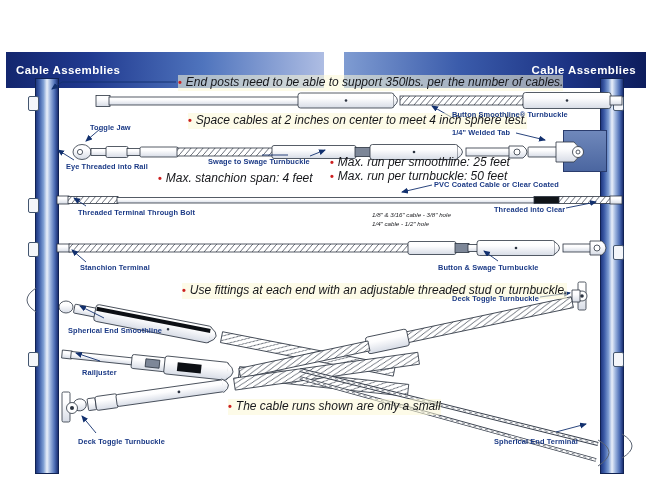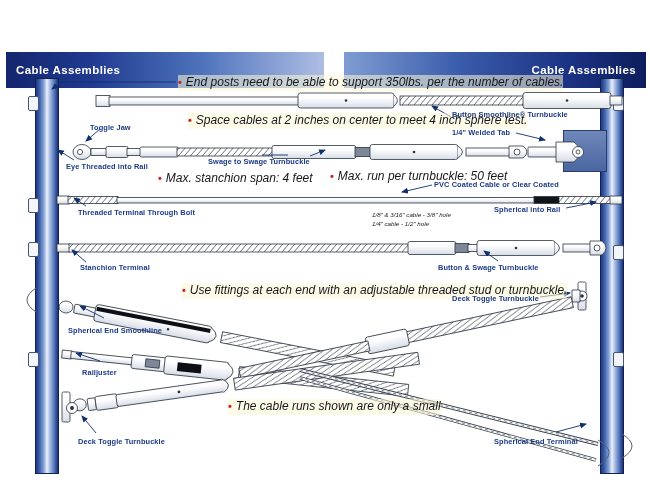--- a/index.html
+++ b/index.html
@@ -279,20 +279,21 @@
       <path d="M556,432 L586,424" marker-end="url(#ar)"></path>
     </g>
   </svg>
 
   <div class="bullet hl" style="left:178px;top:75px;">End posts need to be able to support 350lbs. per  the number of cables.</div>
 
   <div class="bullet hl" style="left:188px;top:113px;">Space cables at 2 inches on center to meet 4 inch sphere test.</div>
 
   <div class="bullet" style="left:158px;top:171px;">Max. stanchion span: 4 feet</div>
 
+  <div class="bullet" style="left:330px;top:155px;">Max. run per smoothline: 25 feet</div>
 
   <div class="bullet" style="left:330px;top:169px;">Max. run per turnbuckle: 50 feet</div>
 
 
   <div class="spec" style="left:372px;top:211px;">1/8" &amp; 3/16" cable - 3/8" hole</div>
   <div class="spec" style="left:372px;top:220px;">1/4" cable - 1/2" hole</div>
 
   <div class="bullet hl" style="left:228px;top:399px;">The cable runs shown are only a small</div>
 
   <div class="bullet hl" style="left:182px;top:283px;">Use fittings at each end with an adjustable threaded stud or turnbuckle.</div>
@@ -302,21 +303,21 @@
   <div class="lbl" style="left:66px;top:162px;">Eye Threaded into Rail</div>
 
   <div class="lbl" style="left:208px;top:157px;">Swage to Swage Turnbuckle</div>
 
   <div class="lbl" style="left:452px;top:110px;">Button Smoothline® Turnbuckle</div>
 
   <div class="lbl" style="left:452px;top:128px;">1/4" Welded Tab</div>
 
   <div class="lbl" style="left:434px;top:180px;">PVC Coated Cable or Clear Coated</div>
 
-  <div class="lbl" style="left:494px;top:205px;">Spherical into Rail</div>
+  <div class="lbl" style="left:494px;top:205px;">Threaded into Clear</div>
 
   <div class="lbl" style="left:78px;top:208px;">Threaded Terminal Through Bolt</div>
 
   <div class="lbl" style="left:80px;top:263px;">Stanchion Terminal</div>
 
   <div class="lbl" style="left:438px;top:263px;">Button &amp; Swage Turnbuckle</div>
 
   <div class="lbl" style="left:452px;top:294px;">Deck Toggle Turnbuckle</div>
 
   <div class="lbl" style="left:68px;top:326px;">Spherical End Smoothline</div>

